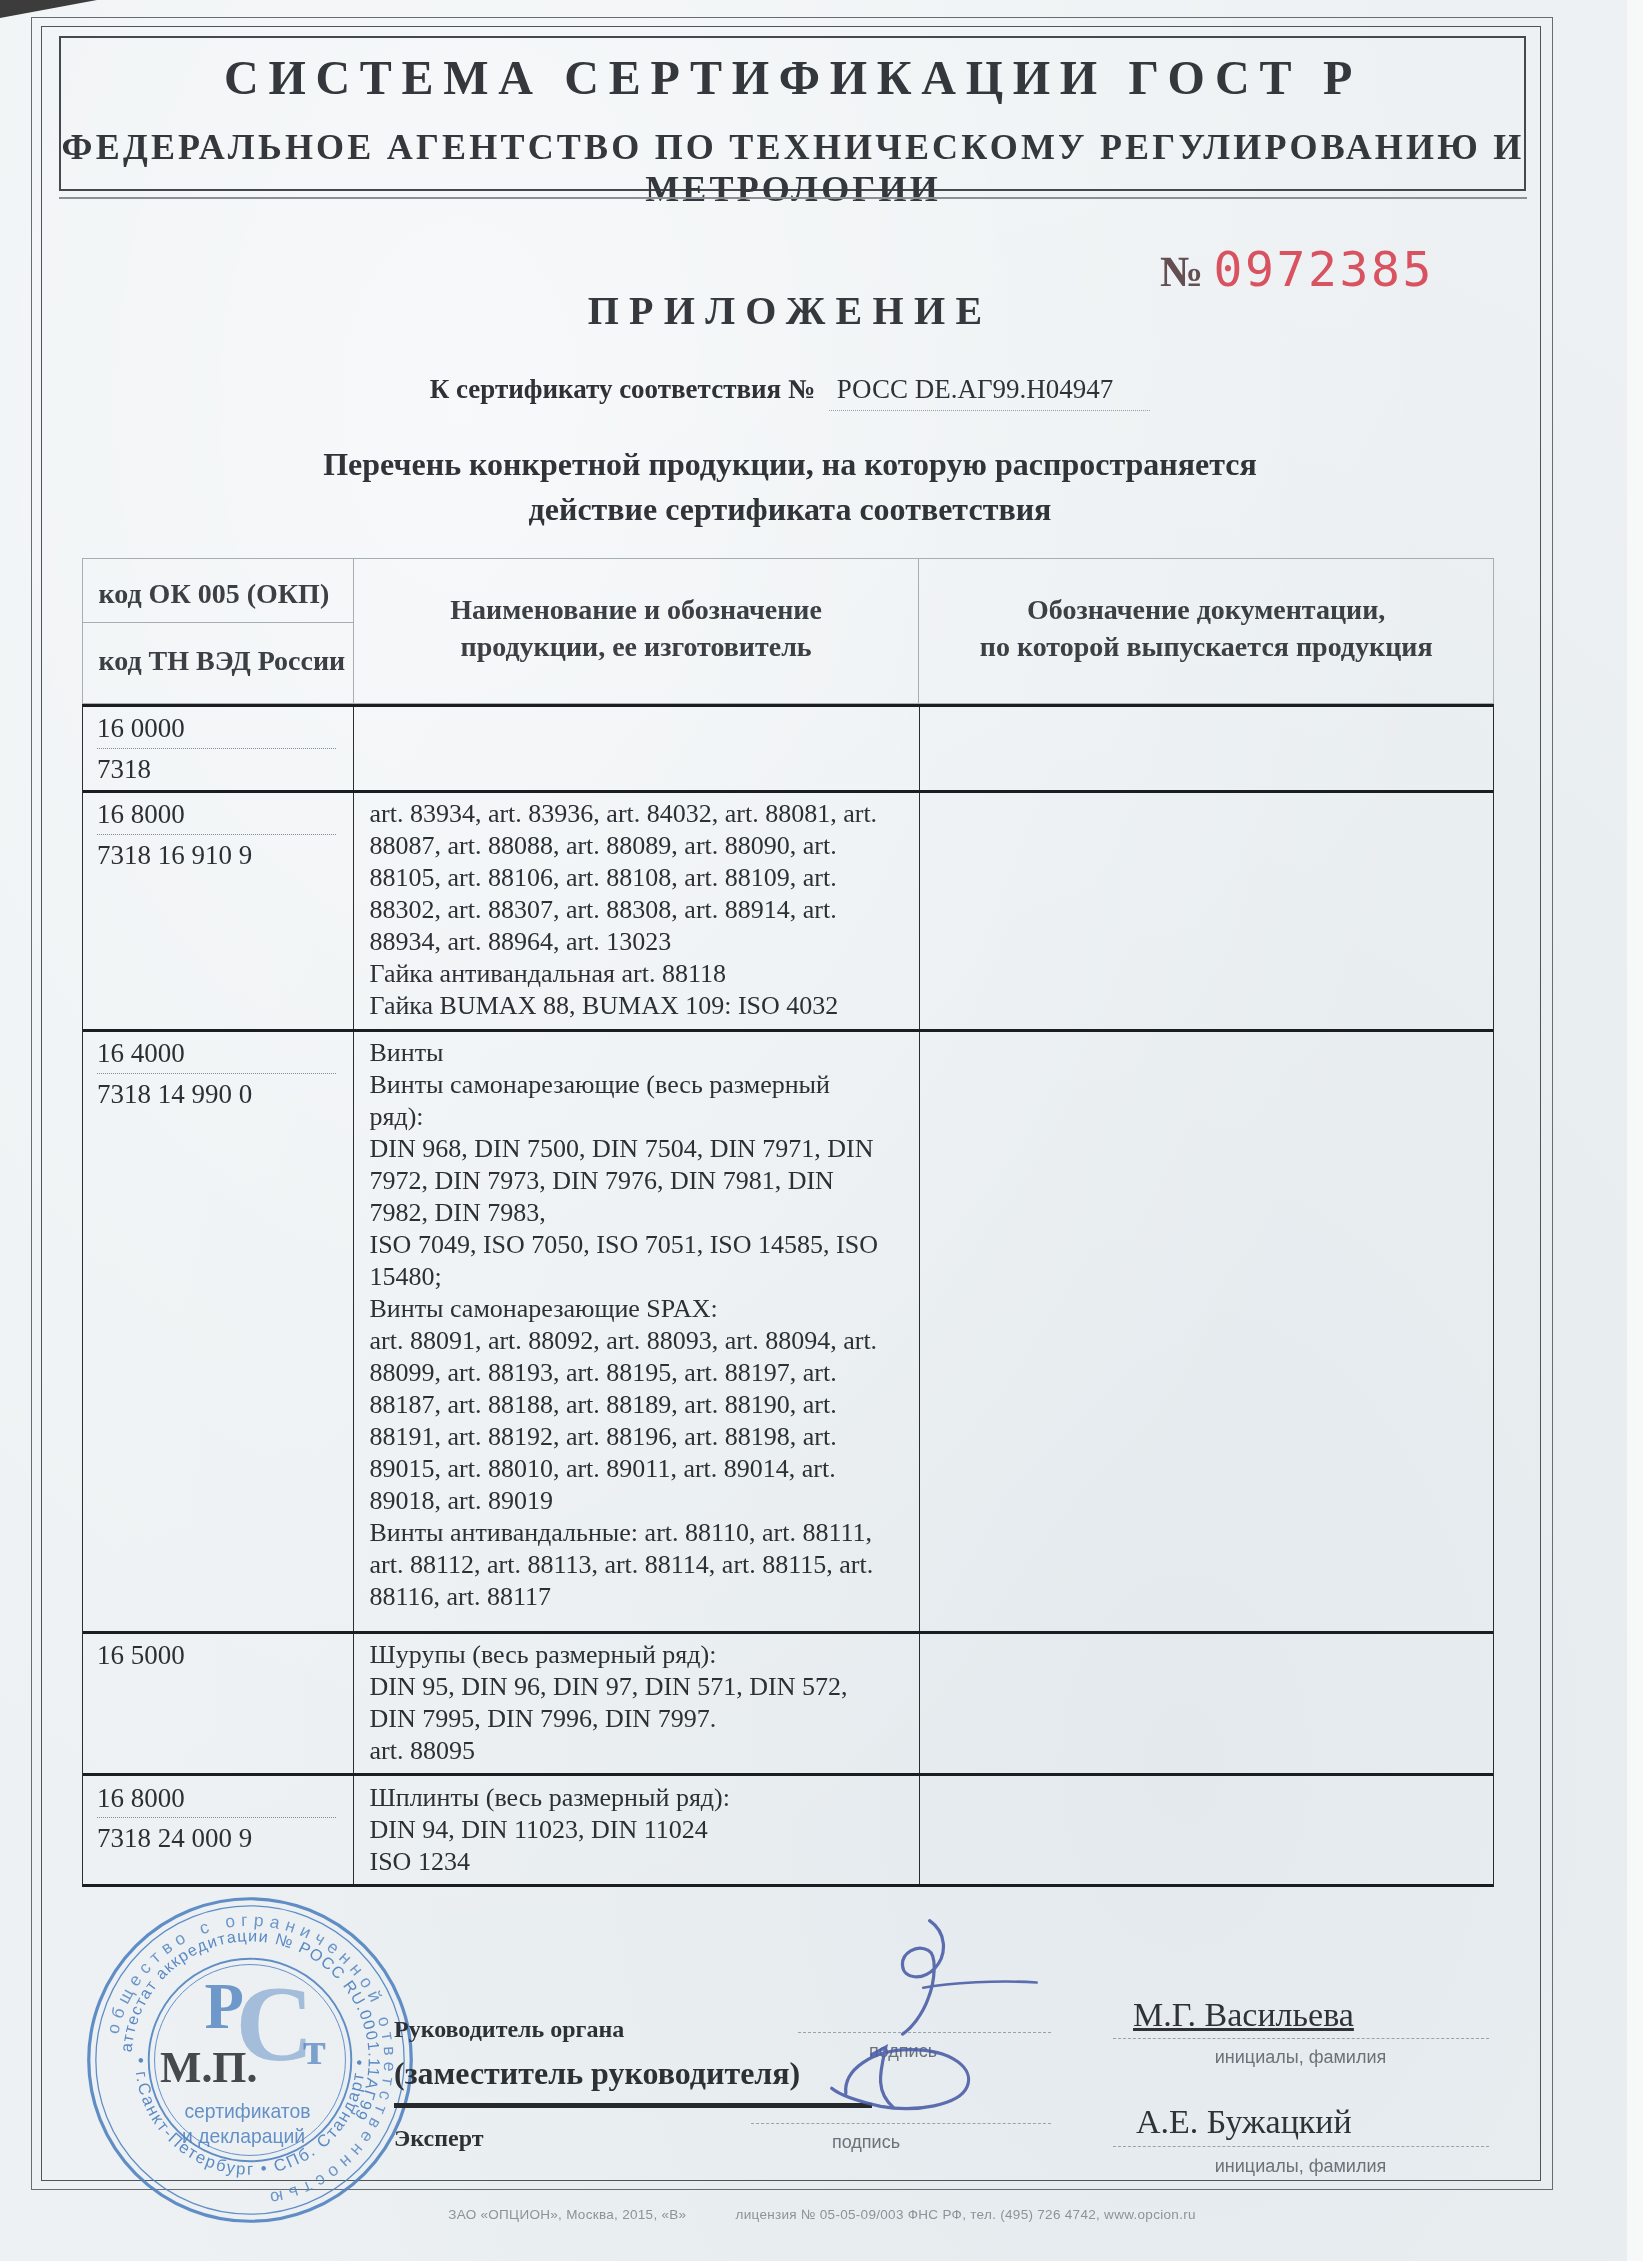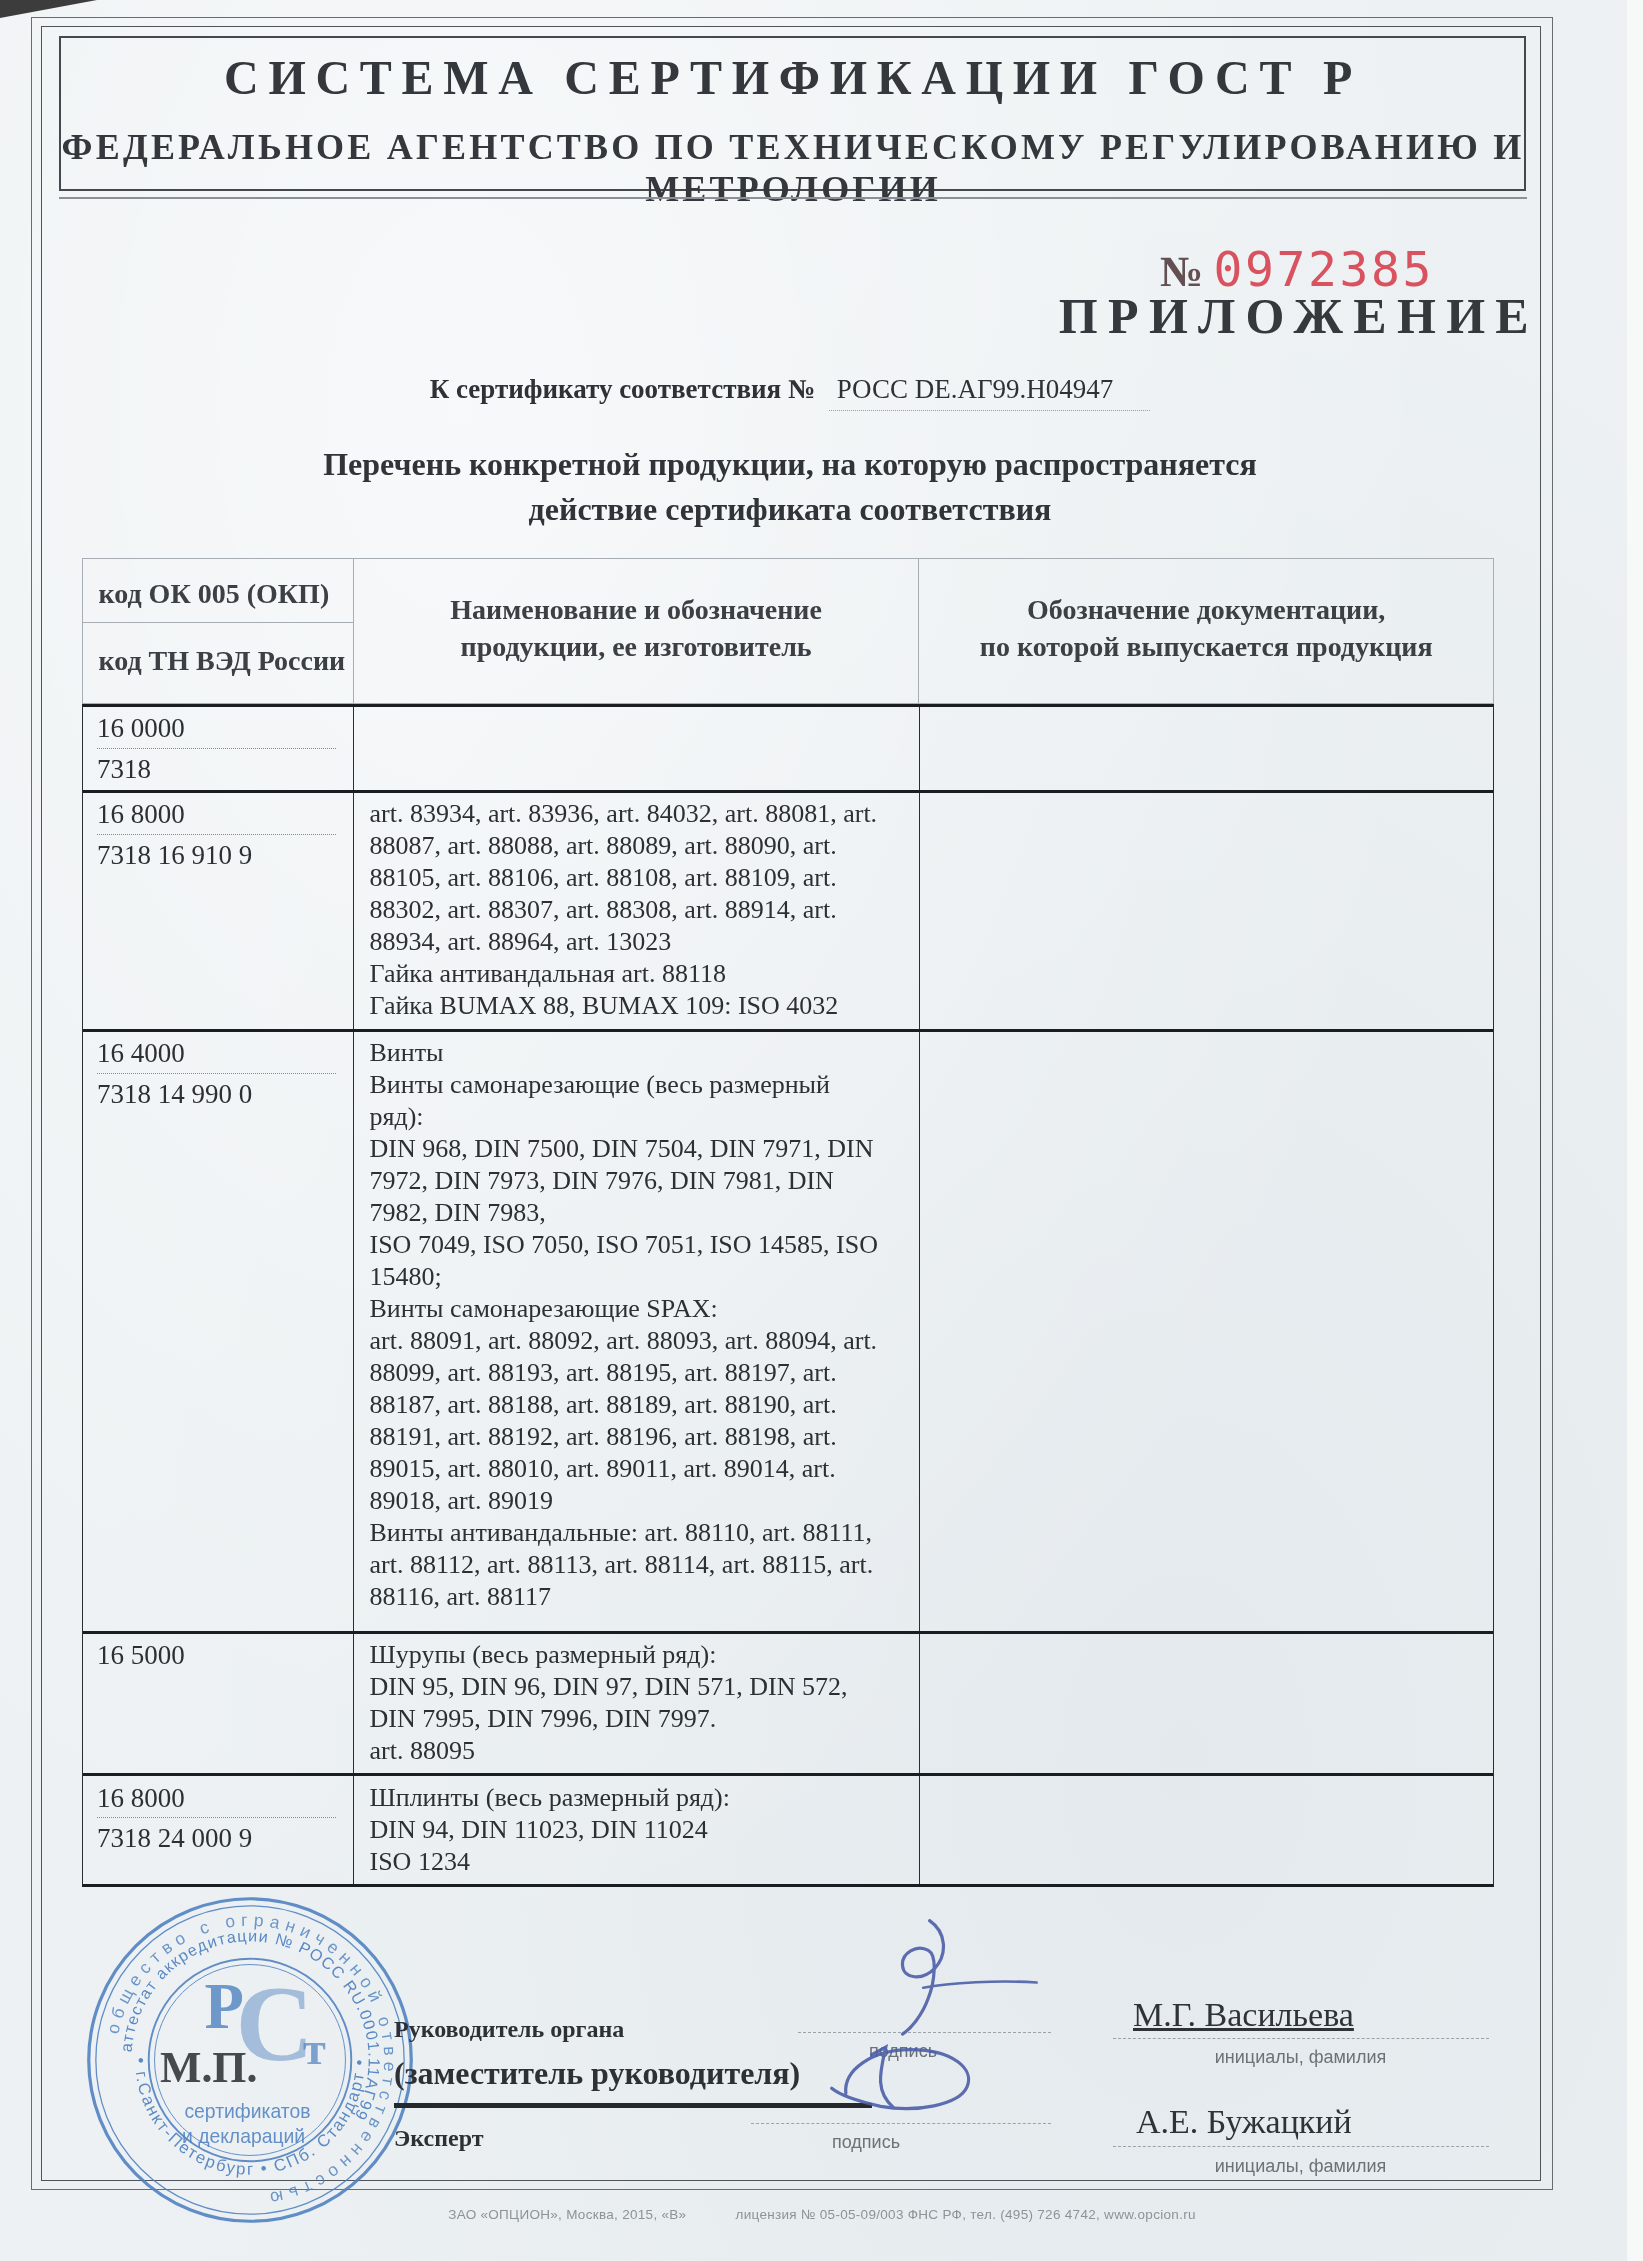--- a/index.html
+++ b/index.html
@@ -25,21 +25,21 @@
   .header-rule { left:59px; top:197px; width:1468px; height:1.9px; background:#8a9095; }
   .h1 { left:59px; top:50px;  width:1468px; text-align:center; font-size:48px; font-weight:bold;
         letter-spacing:9.7px; color:#34383c; }
   .h2 { left:59px; top:126px; width:1468px; text-align:center; font-size:36px; font-weight:bold;
         letter-spacing:3.2px; color:#34383c; }
   
   .doc-number { left:1160px; top:241px; white-space:nowrap; }
   .no-sign   { font-size:43px; font-weight:bold; color:#645052; vertical-align:baseline; }
   .no-digits { font-size:48px; font-family:"DejaVu Sans Mono",monospace; color:var(--red,#d8525f);
                letter-spacing:2.6px; margin-left:10.3px; vertical-align:baseline; }
-  .title { left:41px; top:287px; width:1498px; text-align:right; font-size:50px;
+  .title { left:41px; top:287px; width:1498px; text-align:center; font-size:40px;
            font-weight:bold; letter-spacing:10.3px; color:#35393d; }
   .subtitle { left:41px; top:374px; width:1498px; text-align:center; font-size:27px; }
   .sub-label { font-weight:bold; }
   .sub-value { margin-left:14px; border-bottom:1.9px dotted #98a0a7; padding:0 37px 6.4px 7.7px; }
   .desc { left:41px; width:1498px; text-align:center; font-size:32px; font-weight:bold; color:#303438; }
   .desc.l1 { top:446px; } .desc.l2 { top:491px; }
   
   .cert-table { left:82px; top:558px; width:1412px; }
   .thead { display:flex; height:146px; border:1.3px solid #a6adb3; box-sizing:border-box;
            color:#3c4045; }

